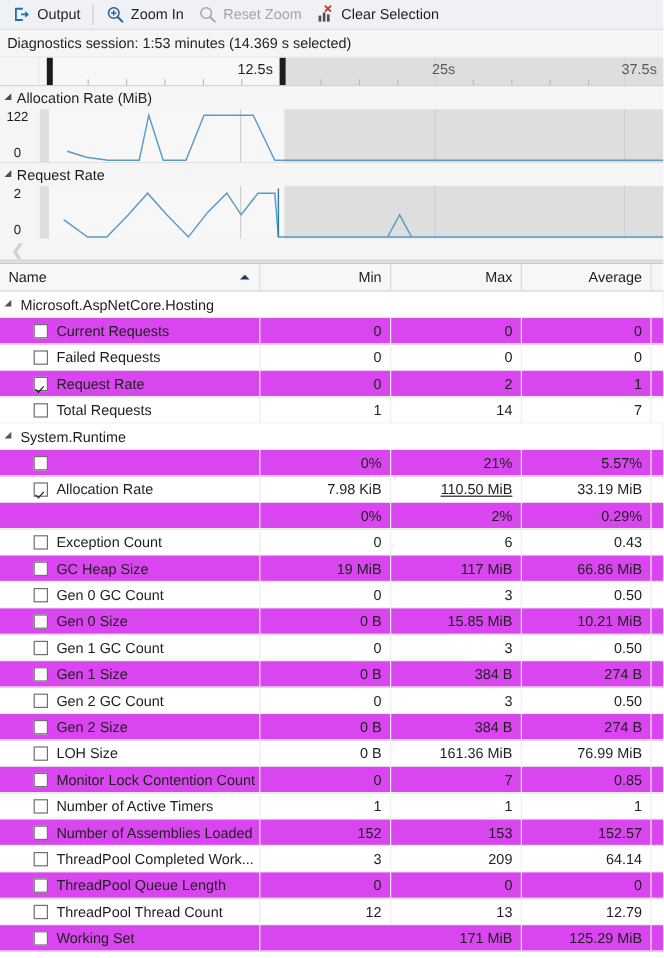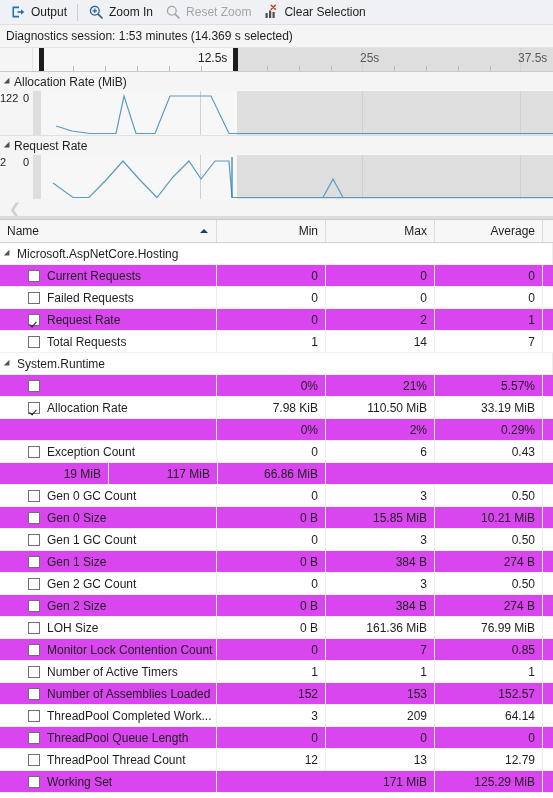--- a/index.html
+++ b/index.html
@@ -77,22 +77,22 @@
     padding-left: 6px; font-size: 12px; color: #1e1e1e;
     background: #f5f5f5;
   }
   .tri { width: 0; height: 0; border-left: 4px solid #4d4d4d;
          border-top: 4px solid transparent; border-bottom: 4px solid transparent;
          transform: rotate(45deg); }
   .chart-body { position: relative; height: 44px; }
   .axis {
     position: absolute; left: 0; top: 0; width: 33px; height: 100%;
     font-size: 11px; color: #1e1e1e;
-    display: flex; justify-content: space-between;
-    align-items: flex-start; box-sizing: border-box; padding: 1px 4px 1px 0;
+    display: flex; flex-direction: column; justify-content: space-between;
+    align-items: center; box-sizing: border-box; padding: 1px 4px 1px 0;
   }
   .plot { position: absolute; left: 33px; top: 0; right: 0; height: 100%; overflow: hidden; }
   .plot-unsel { position: absolute; top: 0; height: 100%; background: #dedede; }
   .plot-sel   { position: absolute; top: 0; height: 100%; background: #f7f7f8; }
   .plot-div   { position: absolute; top: 0; width: 1px; height: 100%; background: #cfd0d4; }
   .plot-svg   { position: absolute; left: 0; top: 0; width: 100%; height: 100%; }
   .chart-sep { height: 1px; background: #e0e0e0; }
 
   .scrollrow {
     height: 20px; min-height: 20px; background: #f5f5f5;
@@ -375,21 +375,21 @@
           <div class="cell num" style="width: 109px;">21%</div>
           <div class="cell num" style="width: 108px;">5.57%</div>
         </div>
         <div class="row">
           <div class="cell name" style="width: 217px;">
             <span class="indent"></span>
             <span class="chk on"></span>
             <span>Allocation Rate</span>
           </div>
           <div class="cell num" style="width: 109px;">7.98 KiB</div>
-          <div class="cell num" style="width: 109px;">110.50 MiB</div>
+          <div class="cell num" style="width: 109px; text-decoration: underline;">110.50 MiB</div>
           <div class="cell num" style="width: 108px;">33.19 MiB</div>
         </div>
         <div class="row alt">
           <div class="cell name" style="width: 217px; flex-direction: column;">
             <span class="indent"></span>
             <span class="chk"></span>
             <span>CPU Usage</span>
           </div>
           <div class="cell num" style="width: 109px;">0%</div>
           <div class="cell num" style="width: 109px;">2%</div>
@@ -399,20 +399,25 @@
           <div class="cell name" style="width: 217px;">
             <span class="indent"></span>
             <span class="chk"></span>
             <span>Exception Count</span>
           </div>
           <div class="cell num" style="width: 109px;">0</div>
           <div class="cell num" style="width: 109px;">6</div>
           <div class="cell num" style="width: 108px;">0.43</div>
         </div>
         <div class="row alt">
+          <div class="cell name" style="width: 217px;">
+            <span class="indent"></span>
+            <span class="chk"></span>
+            <span>GC Heap Size</span>
+          </div>
           <div class="cell num" style="width: 109px;">19 MiB</div>
           <div class="cell num" style="width: 109px;">117 MiB</div>
           <div class="cell num" style="width: 108px;">66.86 MiB</div>
         </div>
         <div class="row">
           <div class="cell name" style="width: 217px;">
             <span class="indent"></span>
             <span class="chk"></span>
             <span>Gen 0 GC Count</span>
           </div>

